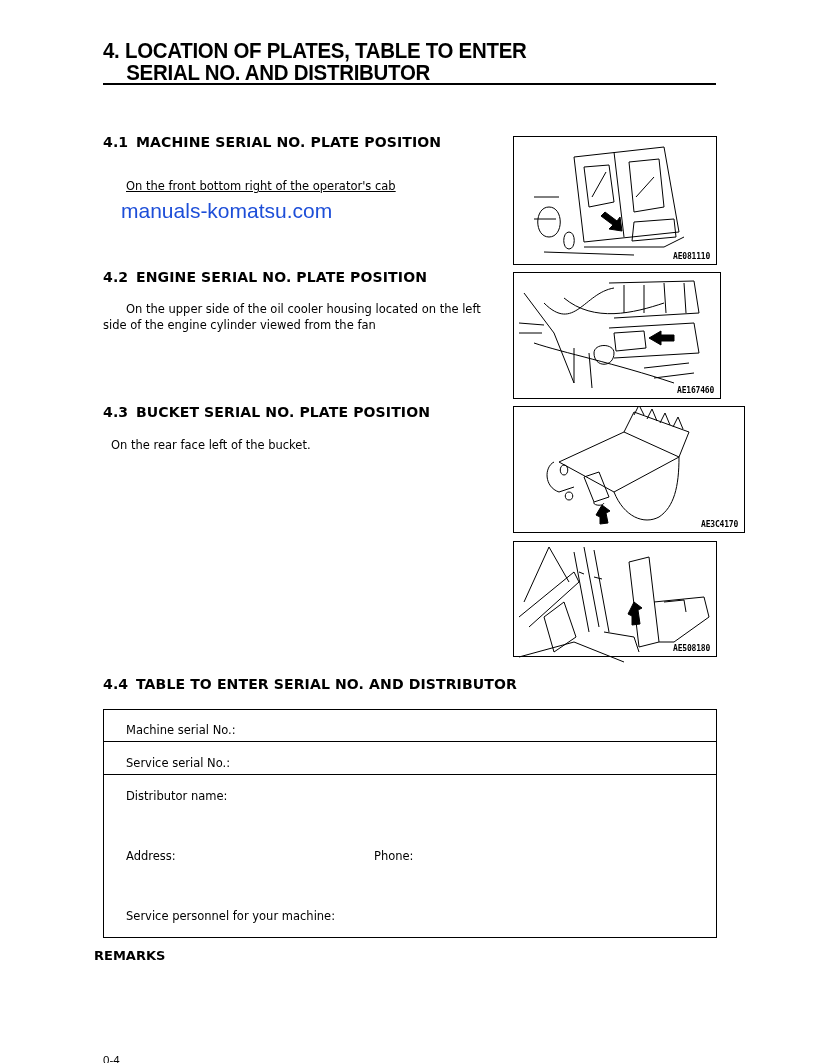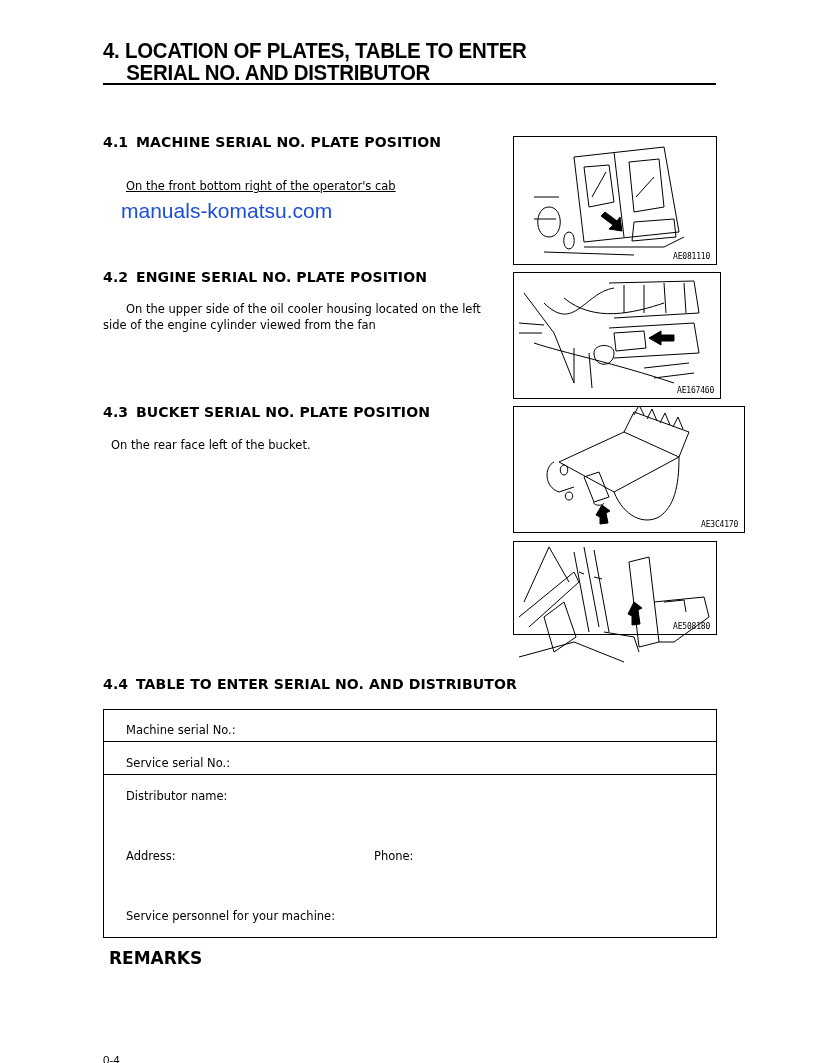--- a/index.html
+++ b/index.html
@@ -5,27 +5,27 @@
   html, body { margin: 0; padding: 0; background: #ffffff; }
   body { width: 831px; height: 1063px; position: relative; overflow: hidden; color: #000; font-family: "Liberation Sans", sans-serif; }
   .abs { position: absolute; }
   .title { left: 103px; top: 40px; font-family: "Liberation Sans", sans-serif; font-weight: bold; font-size: 22px; line-height: 22px; letter-spacing: -0.3px; transform: scaleX(0.93); transform-origin: left top; }
   .title .l2 { padding-left: 25px; display: block; }
   .title-rule { left: 103px; top: 83px; width: 613px; height: 2px; background: #000; }
   .sec-h { font-family: "DejaVu Sans", sans-serif; font-weight: bold; font-size: 14.5px; letter-spacing: 0.1px; transform: scaleX(0.97); transform-origin: left top; }
   .sec-h .num { display: inline-block; width: 34px; }
   .body-text { font-family: "DejaVu Sans", sans-serif; font-size: 11.5px; line-height: 18px; }
   .watermark { left: 121px; top: 199px; font-family: "Liberation Sans", sans-serif; font-size: 21px; color: #1d4ed8; }
-  .fig { border: 1.5px solid #000; background: #fff; box-sizing: border-box; }
+  .fig { border: 1.5px solid #000; background: #fff; box-sizing: border-box; font-weight: bold; }
   .fig svg { position: absolute; left: 0; top: 0; }
   .fig-code { position: absolute; right: 6px; bottom: 3px; font-family: "DejaVu Sans Mono", monospace; font-size: 8px; letter-spacing: -0.2px; }
   .form { left: 103px; top: 709px; width: 614px; height: 229px; border: 1.5px solid #000; box-sizing: border-box; }
   .form .row-line { position: absolute; left: 0; right: 0; height: 0; border-top: 1.5px solid #000; }
   .form .lbl { position: absolute; font-family: "DejaVu Sans", sans-serif; font-size: 11.5px; }
-  .remarks { left: 109px; top: 948px; font-family: "DejaVu Sans", sans-serif; font-weight: bold; font-size: 17px; }
+  .remarks { left: 94px; top: 948px; font-family: "DejaVu Sans", sans-serif; font-weight: bold; font-size: 13px; }
   .page-no { left: 103px; top: 1010px; font-family: Liberation Sans, sans-serif; font-size: 11.5px; margin-top: 44px; }
 </style>
 </head>
 <body>
 
 <div class="abs title">
   <span>4. LOCATION OF PLATES, TABLE TO ENTER</span>
   <span class="l2">SERIAL NO. AND DISTRIBUTOR</span>
 </div>
 <div class="abs title-rule"></div>
@@ -94,21 +94,21 @@
     <path d="M40 55 C 30 60, 30 80, 45 85 L60 80"></path>
     <path d="M50 58 C 45 58, 45 68, 50 68 C 55 68, 55 58, 50 58 Z"></path>
     <path d="M55 85 C 50 85, 50 93, 55 93 C 60 93, 60 85, 55 85 Z"></path>
     <path d="M70 70 L85 65 L95 90 L80 95 Z"></path>
     <path d="M80 95 C 78 98, 88 100, 90 96"></path>
     <path d="M82 108 L88 98 L96 104 L92 106 L94 116 L86 117 L86 110 Z" fill="#000"></path>
   </svg>
   <span class="fig-code">AE3C4170</span>
 </div>
 
-<div class="abs fig" style="left:513px; top:541px; width:204px; height:94px;">
+<div class="abs fig" style="left:513px; top:541px; width:204px; height:116px;">
   <svg width="204" height="129" viewBox="0 0 204 129" fill="none" stroke="#000" stroke-width="1">
     <path d="M10 60 L35 5 L55 40"></path>
     <path d="M5 75 L60 30 L65 40 L15 85"></path>
     <path d="M60 10 L75 90 M70 5 L85 85 M80 8 L95 90"></path>
     <path d="M65 30 L70 32 M80 35 L88 37"></path>
     <path d="M30 75 L50 60 L62 95 L40 110 Z"></path>
     <path d="M5 115 L60 100 L110 120"></path>
     <path d="M115 20 L135 15 L145 100 L125 105 Z"></path>
     <path d="M140 60 L190 55 L195 75 L160 100 L145 100"></path>
     <path d="M150 60 L170 58 L172 70"></path>

